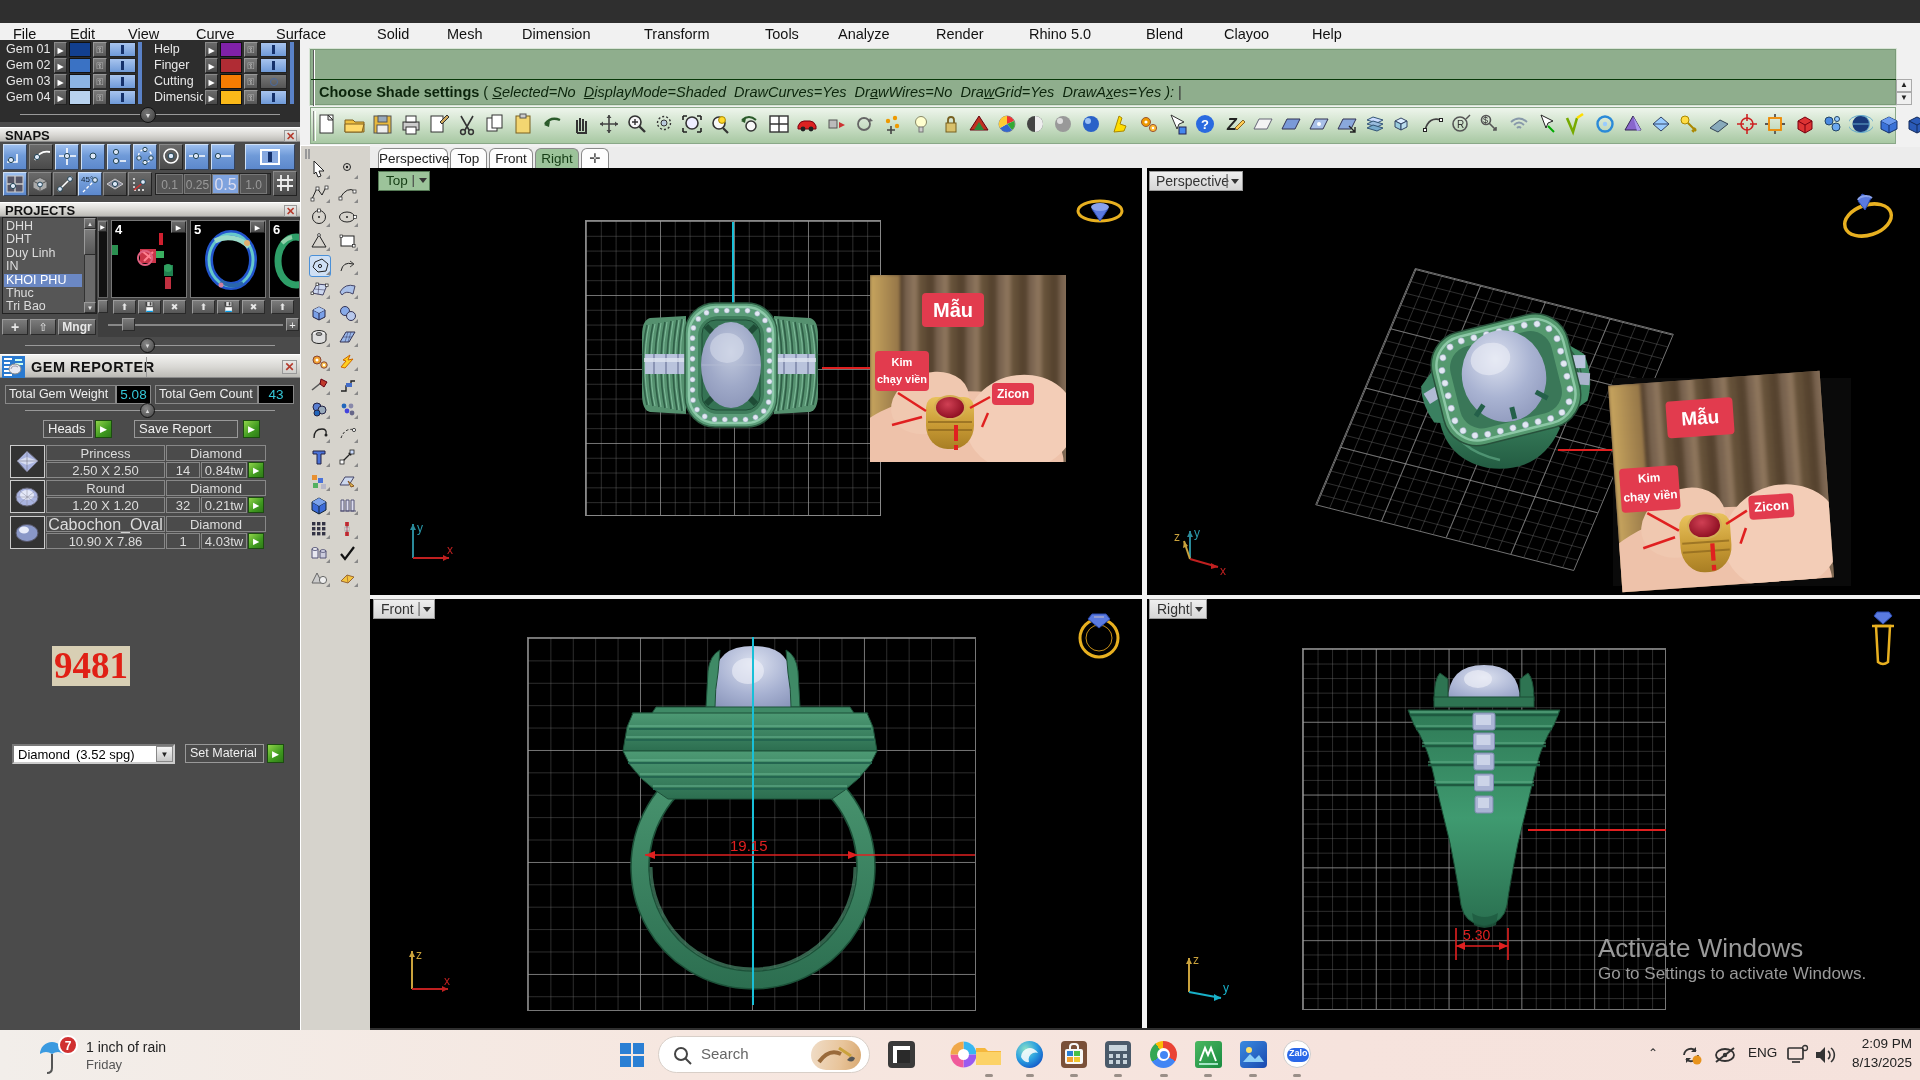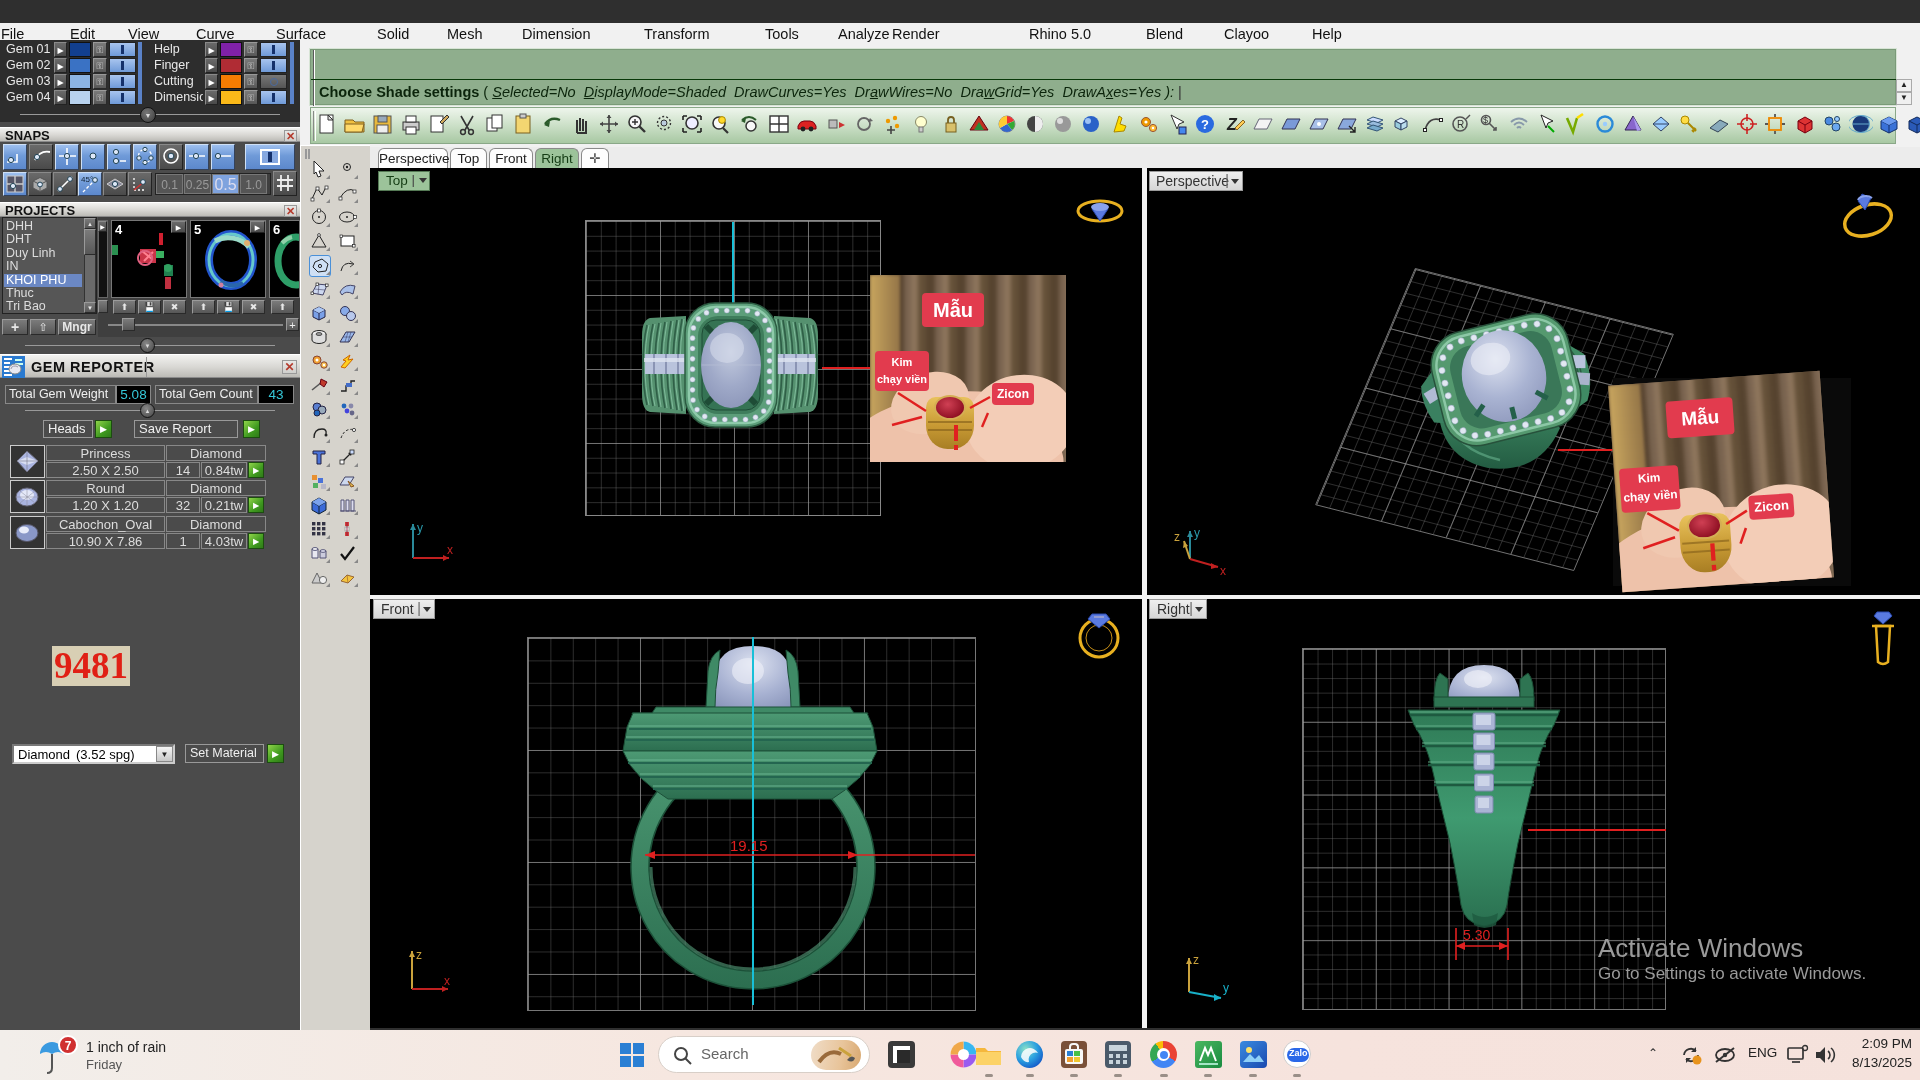--- a/index.html
+++ b/index.html
@@ -17,32 +17,32 @@
  linear-gradient(to bottom,rgba(160,160,160,.6) 1px,transparent 1px),
  linear-gradient(to right,rgba(120,120,120,.38) 1px,transparent 1px),
  linear-gradient(to bottom,rgba(120,120,120,.38) 1px,transparent 1px);}
 .rlbl{position:absolute;background:#e23b4e;color:#fff;font-weight:bold;text-align:center;border-radius:4px;}
 </style></head>
 <body>
 <div id="stage">
 
 
 <div class="abs" style="left:0;top:23px;width:1920px;height:22px;background:#f1f1f1;font-size:14.5px;color:#111;">
- <span class="abs" style="left:1px;top:3px">File</span>
+ <span class="abs" style="left:13px;top:3px">File</span>
       <span class="abs" style="left:70px;top:3px">Edit</span>
       <span class="abs" style="left:128px;top:3px">View</span>
       <span class="abs" style="left:196px;top:3px">Curve</span>
       <span class="abs" style="left:276px;top:3px">Surface</span>
       <span class="abs" style="left:377px;top:3px">Solid</span>
       <span class="abs" style="left:447px;top:3px">Mesh</span>
       <span class="abs" style="left:522px;top:3px">Dimension</span>
       <span class="abs" style="left:644px;top:3px">Transform</span>
       <span class="abs" style="left:765px;top:3px">Tools</span>
       <span class="abs" style="left:838px;top:3px">Analyze</span>
-      <span class="abs" style="left:892px;top:3px">Render</span>
+      <span class="abs" style="left:936px;top:3px">Render</span>
       <span class="abs" style="left:1029px;top:3px">Rhino 5.0</span>
       <span class="abs" style="left:1146px;top:3px">Blend</span>
       <span class="abs" style="left:1224px;top:3px">Clayoo</span>
       <span class="abs" style="left:1312px;top:3px">Help</span>
 </div>
 
 <div class="abs" style="left:0;top:45px;width:310px;height:5px;background:#f1f1f1;"></div>
 <div class="abs" style="left:300px;top:45px;width:1620px;height:105px;background:#f1f1f1;"></div>
 
 <div class="abs" style="left:310px;top:49px;width:1586px;height:56px;background:#8fae8d;border:1px solid #7a9a78;outline:1px solid #d7e4d5;">
@@ -540,21 +540,21 @@
       <div class="abs" style="left:46px;top:440px;width:119px;height:16px;border:1px solid #888;color:#ddd;font-size:13px;line-height:15px;text-align:center;">Round</div>
       <div class="abs" style="left:166px;top:440px;width:100px;height:16px;border:1px solid #888;color:#ddd;font-size:13px;line-height:15px;text-align:center;">Diamond</div>
       <div class="abs" style="left:46px;top:457px;width:119px;height:16px;border:1px solid #888;color:#ddd;font-size:13px;line-height:15px;text-align:center;">1.20 X 1.20</div>
       <div class="abs" style="left:166px;top:457px;width:34px;height:16px;border:1px solid #888;color:#ddd;font-size:13px;line-height:15px;text-align:center;">32</div>
       <div class="abs" style="left:201px;top:457px;width:46px;height:16px;border:1px solid #888;color:#ddd;font-size:13px;line-height:15px;text-align:center;">0.21tw</div>
       <div class="abs greenarr" style="left:248px;top:457px;width:16px;height:16px;font-size:8px;line-height:15px;">▶</div>
       <div class="abs" style="left:10px;top:476px;width:35px;height:33px;background:#333;border:1px solid #ccc;"><svg width="33" height="31">
           <ellipse cx="16" cy="16" rx="11" ry="8.5" fill="#8a98c8" stroke="#556"></ellipse>
           <ellipse cx="13" cy="13" rx="5" ry="3.5" fill="#e8ecfa"></ellipse>
         </svg></div>
-      <div class="abs" style="left:46px;top:476px;width:119px;height:16px;border:1px solid #888;color:#ddd;font-size:13px;line-height:15px;text-align:center;white-space:nowrap;">Cabochon_Oval</div>
+      <div class="abs" style="left:46px;top:476px;width:119px;height:16px;border:1px solid #888;color:#ddd;font-size:16px;line-height:15px;text-align:center;white-space:nowrap;">Cabochon_Oval</div>
       <div class="abs" style="left:166px;top:476px;width:100px;height:16px;border:1px solid #888;color:#ddd;font-size:13px;line-height:15px;text-align:center;">Diamond</div>
       <div class="abs" style="left:46px;top:493px;width:119px;height:16px;border:1px solid #888;color:#ddd;font-size:13px;line-height:15px;text-align:center;">10.90 X 7.86</div>
       <div class="abs" style="left:166px;top:493px;width:34px;height:16px;border:1px solid #888;color:#ddd;font-size:13px;line-height:15px;text-align:center;">1</div>
       <div class="abs" style="left:201px;top:493px;width:46px;height:16px;border:1px solid #888;color:#ddd;font-size:13px;line-height:15px;text-align:center;">4.03tw</div>
       <div class="abs greenarr" style="left:248px;top:493px;width:16px;height:16px;font-size:8px;line-height:15px;">▶</div>
       <div class="abs" style="left:52px;top:606px;width:78px;height:40px;background:#d8cfb4;color:#e02015;font-size:37px;font-weight:bold;text-align:center;line-height:40px;font-family:'Liberation Serif',serif;">9481</div>
       <div class="abs" style="left:12px;top:704px;width:163px;height:20px;background:#fff;border:2px inset #ccc;color:#000;font-size:13px;line-height:16px;">
         <span class="abs" style="left:4px;top:1px;">Diamond</span>
         <span class="abs" style="left:62px;top:1px;">(3.52 spg)</span>
         <span class="abs" style="left:142px;top:0px;width:17px;height:16px;background:linear-gradient(#f4f4f4,#c8c8c8);border:1px solid #888;text-align:center;font-size:8px;line-height:15px;color:#222;">▼</span>

